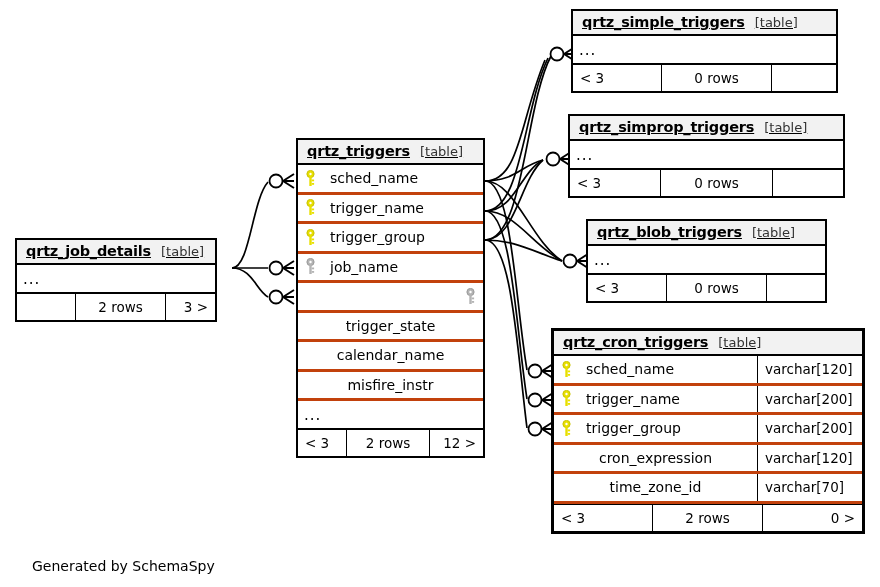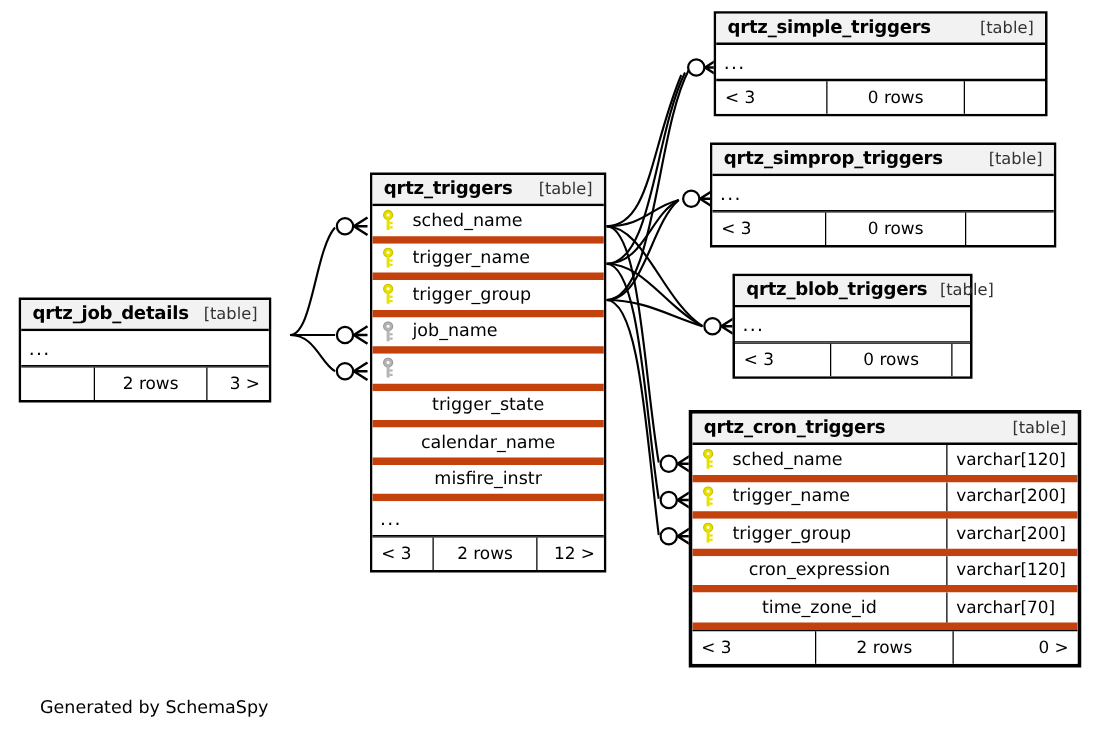--- a/index.html
+++ b/index.html
@@ -10,29 +10,29 @@
   #canvas{position:absolute;left:0;top:0;width:880px;height:587px;}
 
   
   #edges{position:absolute;left:0;top:0;width:880px;height:587px;z-index:1;}
 
   
   .tbl{position:absolute;z-index:2;background:#ffffff;
        border:2px solid #000000;box-sizing:border-box;}
   .tbl.focus{border-width:3px;}
 
-  .thead{display:flex;align-items:center;justify-content:space-between;
+  .thead{display:flex;align-items:center;justify-content:flex-start;
          background:#f2f2f2;border-bottom:2px solid #000;
-         padding:3px 9px 4px 9px;box-sizing:border-box;}
+         padding:3px 9px 4px 9px;box-sizing:border-box;text-decoration:underline;}
   .tname{font-size:14.5px;font-weight:bold;color:#000;letter-spacing:-0.2px;
          white-space:nowrap;}
   .ttag{font-size:13px;color:#333;white-space:nowrap;padding-left:10px;}
 
   .row{display:flex;align-items:center;box-sizing:border-box;
-       border-bottom:6px solid #c2410c;height:29.5px;background:#fff;}
+       border-bottom:3px solid #c2410c;height:29.5px;background:#fff;justify-content:flex-end;}
   .row:last-child{border-bottom:none;}
   .col-name{flex:1;display:flex;align-items:center;min-width:0;
             padding-left:7px;box-sizing:border-box;}
   .col-type{width:105px;border-left:1px solid #000;height:100%;
             display:flex;align-items:center;padding-left:7px;
             box-sizing:border-box;font-size:13.5px;color:#000;
             white-space:nowrap;}
   .fname{font-size:14px;color:#000;white-space:nowrap;}
 
   
@@ -255,21 +255,21 @@
       <span class="ttag">[table]</span>
     </div>
     <div class="ellipsis">...</div>
     <div class="tfoot">
       <div class="fc l" style="width:90px;">&lt; 3</div>
       <div class="fc c" style="width:112px;">0 rows</div>
       <div class="fc r" style="flex:1;"></div>
     </div>
   </div>
 
-  <div class="tbl" id="t-blob" style="left:586px;top:219px;width:192px;">
+  <div class="tbl" id="t-blob" style="left:586px;top:219px;width:241px;">
     <div class="thead">
       <span class="tname">qrtz_blob_triggers</span>
       <span class="ttag">[table]</span>
     </div>
     <div class="ellipsis">...</div>
     <div class="tfoot">
       <div class="fc l" style="width:78px;">&lt; 3</div>
       <div class="fc c" style="width:100px;">0 rows</div>
       <div class="fc r" style="flex:1;"></div>
     </div>

